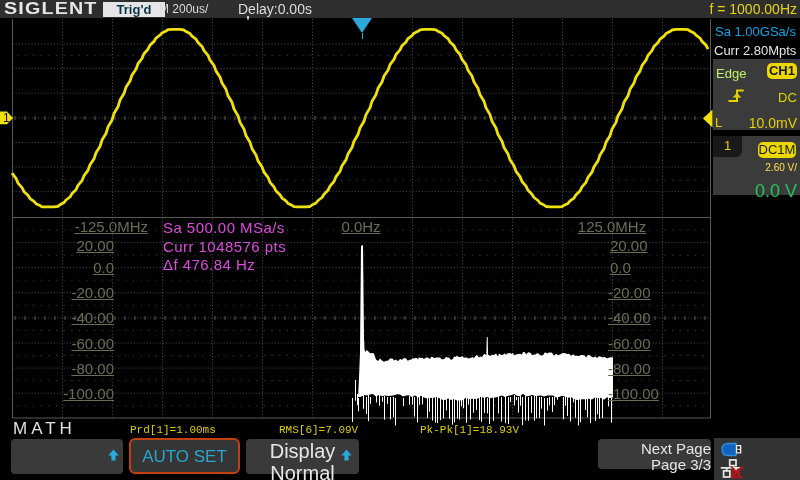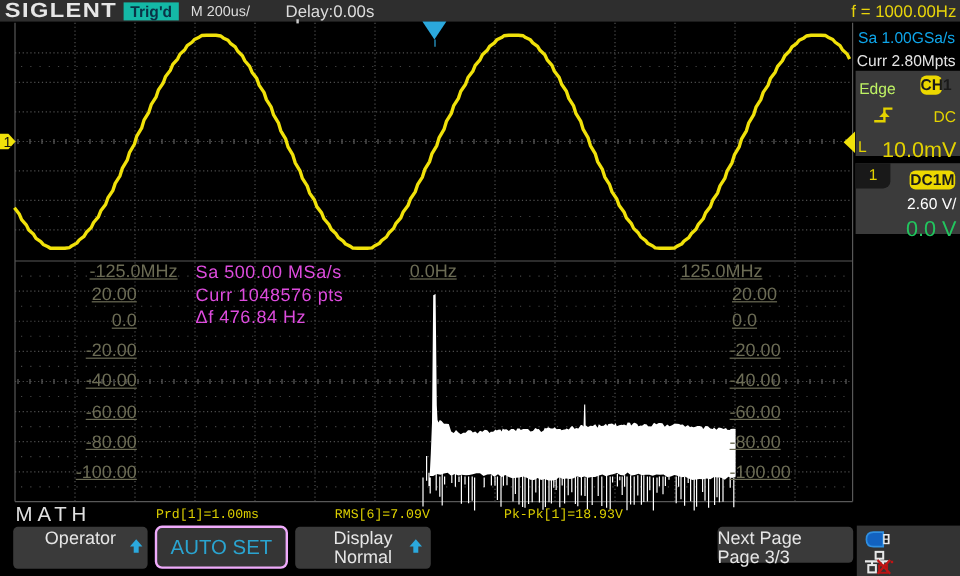--- a/index.html
+++ b/index.html
@@ -5,21 +5,21 @@
   #scr{position:relative;width:800px;height:480px;background:#000;overflow:hidden;
        font-family:"Liberation Sans",sans-serif;}
   .ax{font-size:15px;color:#6c6c55;line-height:15px;text-decoration:underline;}
   .abs{position:absolute;}
 </style></head>
 <body>
 <div id="scr">
 
 <div class="abs" style="left:0;top:0;width:800px;height:18px;background:#2e2e2e"></div>
 <div class="abs" style="left:4px;top:0px;width:100px;height:18px;color:#e6e6e6;font-weight:bold;font-size:17px;line-height:18px;letter-spacing:1px;transform:scaleX(1.16);transform-origin:0 0">SIGLENT</div>
-<div class="abs" style="left:103px;top:2px;width:46px;height:15px;background:#14b8a6;color:#0a3347;font-size:13px;line-height:15px;text-align:center;font-weight:bold">Trig'd</div>
+<div class="abs" style="left:103px;top:2px;width:62px;height:15px;background:#e5e5e5;color:#0a3347;font-size:13px;line-height:15px;text-align:center;font-weight:bold">Trig'd</div>
 <div class="abs" style="left:159px;top:2px;color:#dcdcdc;font-size:12px;line-height:15px">M 200us/</div>
 <div class="abs" style="left:238px;top:2px;color:#dcdcdc;font-size:14px;line-height:15px">Delay:0.00s</div>
 <div class="abs" style="right:3px;top:2px;color:#e8d40a;font-size:14px;line-height:15px">f = 1000.00Hz</div>
 
 <svg class="abs" style="left:0;top:0" width="800" height="480" viewBox="0 0 800 480">
 <path d="M62.5 19.0 V216.5 M62.5 218.5 V418.0 M112.5 19.0 V216.5 M112.5 218.5 V418.0 M162.5 19.0 V216.5 M162.5 218.5 V418.0 M212.5 19.0 V216.5 M212.5 218.5 V418.0 M262.5 19.0 V216.5 M262.5 218.5 V418.0 M312.5 19.0 V216.5 M312.5 218.5 V418.0 M412.5 19.0 V216.5 M412.5 218.5 V418.0 M462.5 19.0 V216.5 M462.5 218.5 V418.0 M512.5 19.0 V216.5 M512.5 218.5 V418.0 M562.5 19.0 V216.5 M562.5 218.5 V418.0 M612.5 19.0 V216.5 M612.5 218.5 V418.0 M662.5 19.0 V216.5 M662.5 218.5 V418.0" stroke="#4f4f4f" stroke-width="1" stroke-dasharray="1 2.2" fill="none"></path>
 <path d="M12.5 44.0 H710.5 M12.5 68.6 H710.5 M12.5 93.2 H710.5 M12.5 142.4 H710.5 M12.5 167.0 H710.5 M12.5 191.6 H710.5 M12.5 242.6 H710.5 M12.5 267.7 H710.5 M12.5 292.8 H710.5 M12.5 343.0 H710.5 M12.5 368.1 H710.5 M12.5 393.2 H710.5" stroke="#4f4f4f" stroke-width="1" stroke-dasharray="1 2.2" fill="none"></path>
 <path d="M17.5 55.4 H710.5 M17.5 180.4 H710.5 M17.5 230.1 H710.5 M17.5 255.2 H710.5 M17.5 280.2 H710.5 M17.5 305.3 H710.5 M17.5 330.4 H710.5 M17.5 355.5 H710.5 M17.5 380.6 H710.5 M17.5 405.8 H710.5" stroke="#454545" stroke-width="1" stroke-dasharray="1 6.7" fill="none"></path>
 <path d="M12.5 117.9 H710.5" stroke="#4f4f4f" stroke-width="1" stroke-dasharray="1 2.2" fill="none"></path>
 <path d="M14.5 117.9 H710.5" stroke="#5d5d5d" stroke-width="4" stroke-dasharray="1 9" fill="none"></path>
@@ -37,21 +37,21 @@
 <path d="M352 18 H372 L362 33 Z" fill="#2ba8dc"></path>
 <path d="M362.5 33 V39" stroke="#2ba8dc" stroke-width="1"></path>
 <path d="M712.5 109.5 V127.5 L703 118.5 Z" fill="#f0e10a"></path>
 <path d="M0 111.5 H7 L13 117.9 L7 124.3 H0 Z" fill="#f0e10a"></path>
 <text x="3" y="122.3" font-size="12" fill="#111" font-family="Liberation Sans">1</text>
 <rect x="247" y="16" width="2" height="3.5" fill="#cccccc"></rect>
 </svg>
 
 <div class="ax abs" style="left:58px;top:219px;width:90px;text-align:right">-125.0MHz</div>
 <div class="ax abs" style="left:316px;top:219px;width:90px;text-align:center">0.0Hz</div>
-<div class="ax abs" style="left:567px;top:219px;width:90px;text-align:left">125.0MHz</div>
+<div class="ax abs" style="left:567px;top:219px;width:90px;text-align:center">125.0MHz</div>
 <div style="position:absolute;right:686px;top:238px" class="ax">20.00</div>
     <div style="position:absolute;right:686px;top:260px" class="ax">0.0</div>
     <div style="position:absolute;right:686px;top:285px" class="ax">-20.00</div>
     <div style="position:absolute;right:686px;top:310px" class="ax">-40.00</div>
     <div style="position:absolute;right:686px;top:336px" class="ax">-60.00</div>
     <div style="position:absolute;right:686px;top:361px" class="ax">-80.00</div>
     <div style="position:absolute;right:686px;top:386px" class="ax">-100.00</div>
 <div style="position:absolute;left:610px;top:238px" class="ax">20.00</div>
     <div style="position:absolute;left:610px;top:260px" class="ax">0.0</div>
     <div style="position:absolute;left:608px;top:285px" class="ax">-20.00</div>
@@ -60,57 +60,56 @@
     <div style="position:absolute;left:608px;top:361px" class="ax">-80.00</div>
     <div style="position:absolute;left:608px;top:386px" class="ax">-100.00</div>
 
 <div class="abs" style="left:163px;top:219px;color:#dd4bdd;font-size:15px;letter-spacing:0.45px;line-height:18.6px">Sa 500.00 MSa/s<br>Curr 1048576 pts<br>Δf 476.84 Hz</div>
 
 <div class="abs" style="left:715px;top:24px;color:#0ea5e9;font-size:13px">Sa 1.00GSa/s</div>
 <div class="abs" style="left:714px;top:43px;color:#e4e4e4;font-size:13px">Curr 2.80Mpts</div>
 
 <div class="abs" style="left:713px;top:59px;width:87px;height:71px;background:#3b3b3b">
   <div class="abs" style="left:3px;top:7px;color:#bef264;font-size:13px">Edge</div>
-  <div class="abs" style="left:54px;top:4px;width:18px;height:16px;background:#ecd800;border-radius:5px;color:#1a1a1a;font-size:13px;font-weight:bold;text-align:center;line-height:16px">CH1</div>
+  <div class="abs" style="left:54px;top:4px;width:30px;height:16px;background:#ecd800;border-radius:5px;color:#1a1a1a;font-size:13px;font-weight:bold;text-align:center;line-height:16px">CH1</div>
   <svg class="abs" style="left:7px;top:24px" width="28" height="24" viewBox="718 82 28 24">
     <path d="M726.5 100 H735 V89.5 H741.7" stroke="#e3d200" stroke-width="2" fill="none"></path>
     <path d="M735 91.9 L730.6 96.6 H739.4 Z" fill="#e3d200"></path>
   </svg>
   <div class="abs" style="left:65px;top:31px;color:#e3d200;font-size:13px">DC</div>
   <div class="abs" style="left:2px;top:56px;color:#e3d200;font-size:13px">L</div>
-  <div class="abs" style="right:3px;top:56px;color:#e3d200;font-size:18px">10.0mV</div>
+  <div class="abs" style="right:3px;top:56px;color:#e3d200;font-size:14px">10.0mV</div>
 </div>
 
 <div class="abs" style="left:713px;top:136px;width:87px;height:59px;background:#3b3b3b">
   <div class="abs" style="left:0;top:0;width:29px;height:21px;background:#191919;border-radius:0 0 6px 0;color:#e3d200;font-size:13px;text-align:center;line-height:20px">1</div>
-  <div class="abs" style="left:45px;top:6px;width:38px;height:16px;background:#ecd800;border-radius:5px;color:#1a1a1a;font-size:13px;font-weight:bold;text-align:center;line-height:16px">DC1M</div>
-  <div class="abs" style="right:3px;top:26px;color:#ffffff;font-size:13px">2.60 V/</div>
+  <div class="abs" style="left:45px;top:6px;width:38px;height:16px;background:#ecd800;border-radius:5px;color:#1a1a1a;font-size:13px;font-weight:normal;text-align:center;line-height:16px">DC1M</div>
+  <div class="abs" style="right:3px;top:26px;color:#fde047;font-size:10px">2.60 V/</div>
   <div class="abs" style="right:3px;top:45px;color:#22c55e;font-size:18px">0.0 V</div>
 </div>
 
 <div class="abs" style="left:13px;top:419px;color:#e0e0e0;font-size:17px;letter-spacing:4px">MATH</div>
 <div class="abs" style="left:130px;top:424px;color:#dccf00;font-family:'Liberation Mono',monospace;font-size:11px">Prd[1]=1.00ms</div>
 <div class="abs" style="left:279px;top:424px;color:#dccf00;font-family:'Liberation Mono',monospace;font-size:11px">RMS[6]=7.09V</div>
 <div class="abs" style="left:420px;top:424px;color:#dccf00;font-family:Liberation Mono, monospace;font-size:11px">Pk-Pk[1]=18.93V</div>
 
 <div class="abs" style="left:11px;top:439px;width:112px;height:35px;background:#3a3a3a;border-radius:4px;color:#e6e6e6;font-size:15px;text-align:center">
-  <div style="margin-top:1px">Operator</div>
   <svg class="abs" style="left:96px;top:10px" width="13" height="12" viewBox="0 0 14 15">
         <path d="M7 0.5 L13.5 8 H9.6 V14.5 H4.4 V8 H0.5 Z" fill="#2ba8dc"></path>
       </svg>
 </div>
-<div class="abs" style="left:129px;top:438px;width:111px;height:36px;background:#353535;border:2px solid #f0abfc;border-radius:6px;box-sizing:border-box;color:#2aa4d0;font-size:17px;text-align:center;line-height:33px">AUTO SET</div>
-<div class="abs" style="left:246px;top:439px;width:113px;height:35px;background:#3a3a3a;border-radius:4px;color:#e6e6e6;font-size:15px;text-align:center">
+<div class="abs" style="left:129px;top:438px;width:111px;height:36px;background:#353535;border:2px solid #c2410c;border-radius:6px;box-sizing:border-box;color:#2aa4d0;font-size:17px;text-align:center;line-height:33px">AUTO SET</div>
+<div class="abs" style="left:246px;top:439px;width:113px;height:35px;background:#3a3a3a;border-radius:4px;color:#e6e6e6;font-size:20px;text-align:center">
   <div style="margin-top:1px">Display</div>
       <div style="margin-top:-1px">Normal</div>
   <svg class="abs" style="left:94px;top:10px" width="13" height="12" viewBox="0 0 14 15">
         <path d="M7 0.5 L13.5 8 H9.6 V14.5 H4.4 V8 H0.5 Z" fill="#2ba8dc"></path>
       </svg>
 </div>
-<div class="abs" style="left:598px;top:439px;width:113px;height:30px;background:#3a3a3a;border-radius:4px;color:#e6e6e6;font-size:15px;text-align:left">
+<div class="abs" style="left:598px;top:439px;width:113px;height:30px;background:#3a3a3a;border-radius:4px;color:#e6e6e6;font-size:15px;text-align:right">
   <div style="margin-top:1px">Next Page</div>
       <div style="margin-top:-1px">Page 3/3</div>
 </div>
 <div class="abs" style="left:714px;top:438px;width:86px;height:42px;background:#333333"></div>
 <svg class="abs" style="left:712px;top:436px" width="88" height="44" viewBox="712 436 88 44">
   <path d="M728 443.5 H736 V455.5 H728 Q722 455.5 722 449.5 Q722 443.5 728 443.5 Z" fill="#1262c0" stroke="#2f8fe0" stroke-width="1.4"></path>
   <rect x="736" y="445" width="5.3" height="8.5" fill="#ececec"></rect>
   <rect x="737.2" y="446.3" width="2.6" height="2.5" fill="#141414"></rect>
   <rect x="737.2" y="449.8" width="2.6" height="2.5" fill="#141414"></rect>
   <g stroke="#e8e8e8" stroke-width="1.7" fill="none">

